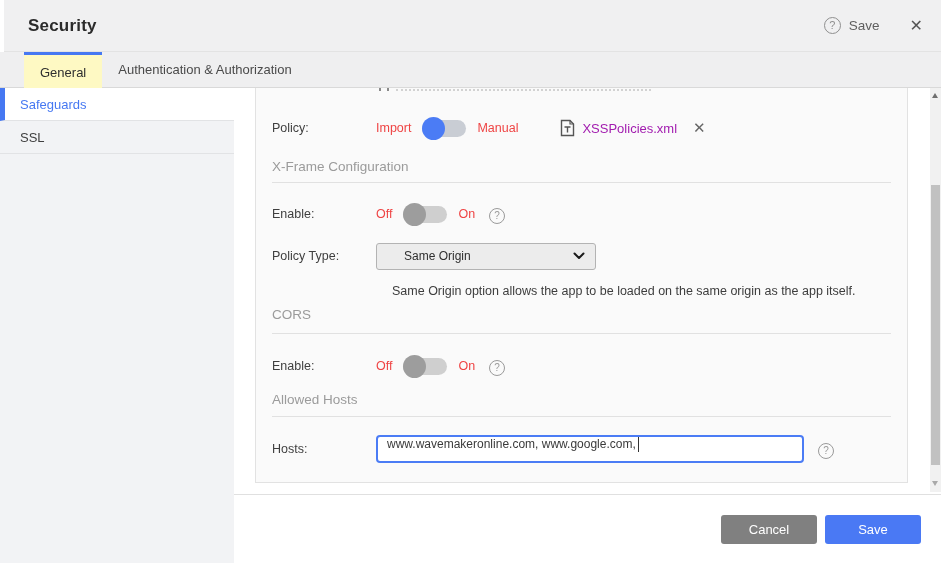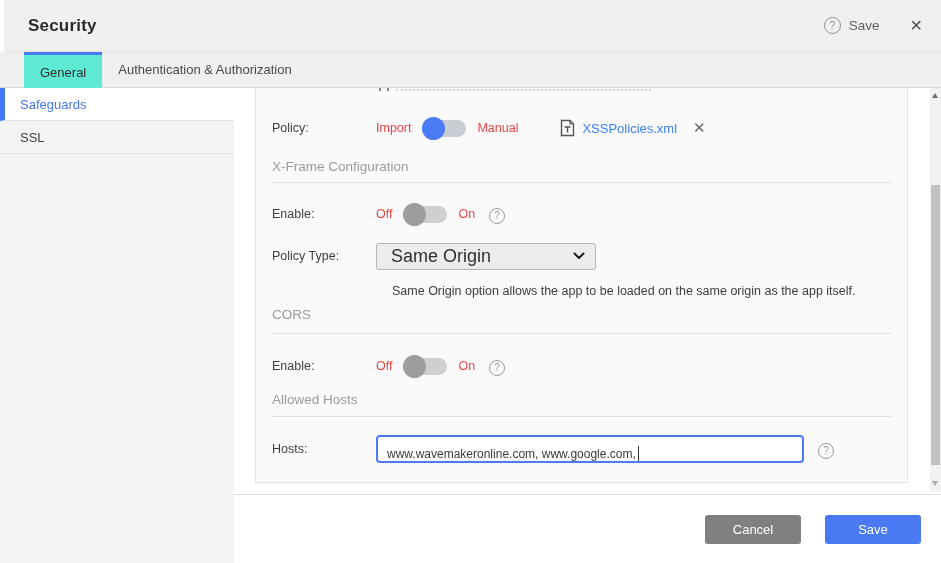--- a/index.html
+++ b/index.html
@@ -27,21 +27,21 @@
   .close-x { font-size:16px; color:#555; cursor:pointer; padding:2px 4px; }
   
   .tabbar {
     position:absolute; left:0; top:52px; width:941px; height:36px;
     background:#efeff0; border-bottom:1px solid #d9d9d9; display:flex; align-items:stretch;
   }
   .tab {
     display:flex; align-items:center; padding:0 16px; font-size:13px; color:#4a4a4a; cursor:pointer;
   }
   .tab.active {
-    margin-left:24px; background:#5eead4; border-top:3px solid #4678f2;
+    margin-left:24px; background:#fef9c3; border-top:3px solid #4678f2;
     color:#2e2e2e; font-weight:400; height:37px;
   }
   
   .sidebar {
     position:absolute; left:0; top:88px; width:234px; height:475px; background:#f2f3f5;
   }
   .side-item {
     height:33px; display:flex; align-items:center; padding-left:20px;
     font-size:13px; color:#3f3f3f; border-bottom:1px solid #e2e3e5; cursor:pointer;
   }
@@ -61,38 +61,38 @@
   .row-label { width:104px; flex:0 0 104px; font-size:12.5px; color:#3f3f3f; }
   .opt-label { font-size:12.5px; color:#ef4444; }
   
   .toggle { position:relative; width:44px; height:17px; border-radius:9px; background:#cfcfcf; margin:0 11px; cursor:pointer; }
   .toggle .knob { position:absolute; left:0; top:-3px; width:23px; height:23px; border-radius:50%; background:#9d9d9d; }
   .toggle.on-accent { background:#c9cdd4; }
   .toggle.on-accent .knob { background:#4b7cf5; }
   
   .file-chip { display:flex; align-items:center; margin-left:42px; }
   .file-chip svg { display:block; }
-  .file-name { margin-left:7px; font-size:13px; color:#3b82f6; cursor:pointer; }
+  .file-name { margin-left:7px; font-size:13px; color:#a21caf; cursor:pointer; }
   .remove-x { margin-left:16px; font-size:15px; color:#666; cursor:pointer; }
   .help-inline { margin-left:14px; }
   .help-inline .qicon { width:16px; height:16px; font-size:10px; border-color:#9a9a9a; color:#9a9a9a; }
   
   .section-heading { padding:0 16px; font-size:13.5px; color:#9b9b9b; height:18px; line-height:18px; }
   .divider { margin:0 16px; border-bottom:1px solid #e1e1e1; }
   
   .select-box {
     width:220px; height:27px; background:#ececec; border:1px solid #b3b3b3; border-radius:3px;
     display:flex; align-items:center; padding:0 10px 0 14px; cursor:pointer;
   }
-  .select-value { font-size:18px; color:#2f2f2f; flex:1; }
+  .select-value { font-size:12px; color:#2f2f2f; flex:1;margin-left:13px; }
   .description { padding-left:136px; font-size:12.5px; color:#3d3d3d; }
   
   .hosts-input {
     width:428px; height:28px; background:#ffffff; border:2px solid #4b7cf5; border-radius:4px;
-    display:flex; align-items:flex-end; padding:0 9px; cursor:text; overflow:hidden; white-space:nowrap;
+    display:flex; align-items:flex-start; padding:0 9px; cursor:text; overflow:hidden; white-space:nowrap;
   }
   .hosts-value { font-size:12px; color:#3a3a3a; white-space:pre; }
   .caret { width:1px; height:15px; background:#333; margin-left:2px; flex:0 0 1px; }
   
   .scrollbar {
     position:absolute; right:0; top:88px; width:11px; height:404px; background:#f1f1f1;
   }
   .sb-arrow-up {
     position:absolute; top:5px; left:2px; width:0; height:0;
     border-left:3.5px solid transparent; border-right:3.5px solid transparent;
@@ -107,21 +107,21 @@
   
   .footer {
     position:absolute; left:234px; top:494px; width:707px; height:69px;
     background:#ffffff; border-top:1px solid #e0e0e0;
     display:flex; align-items:flex-start; justify-content:flex-end;
   }
   .btn {
     margin-top:20px; width:96px; height:29px; border:none; border-radius:3px;
     font-size:13px; color:#ffffff; cursor:pointer; font-family:"Liberation Sans", sans-serif;
   }
-  .btn-cancel { background:#808080; margin-right:24px; }
+  .btn-cancel { background:#808080; margin-right:8px; }
   .btn-save { background:#4a79f4; margin-right:20px; }
 </style>
 </head>
 <body>
 
 <div class="window">
 
   <div class="header">
     <div class="title">Security</div>
     <div class="header-right">

